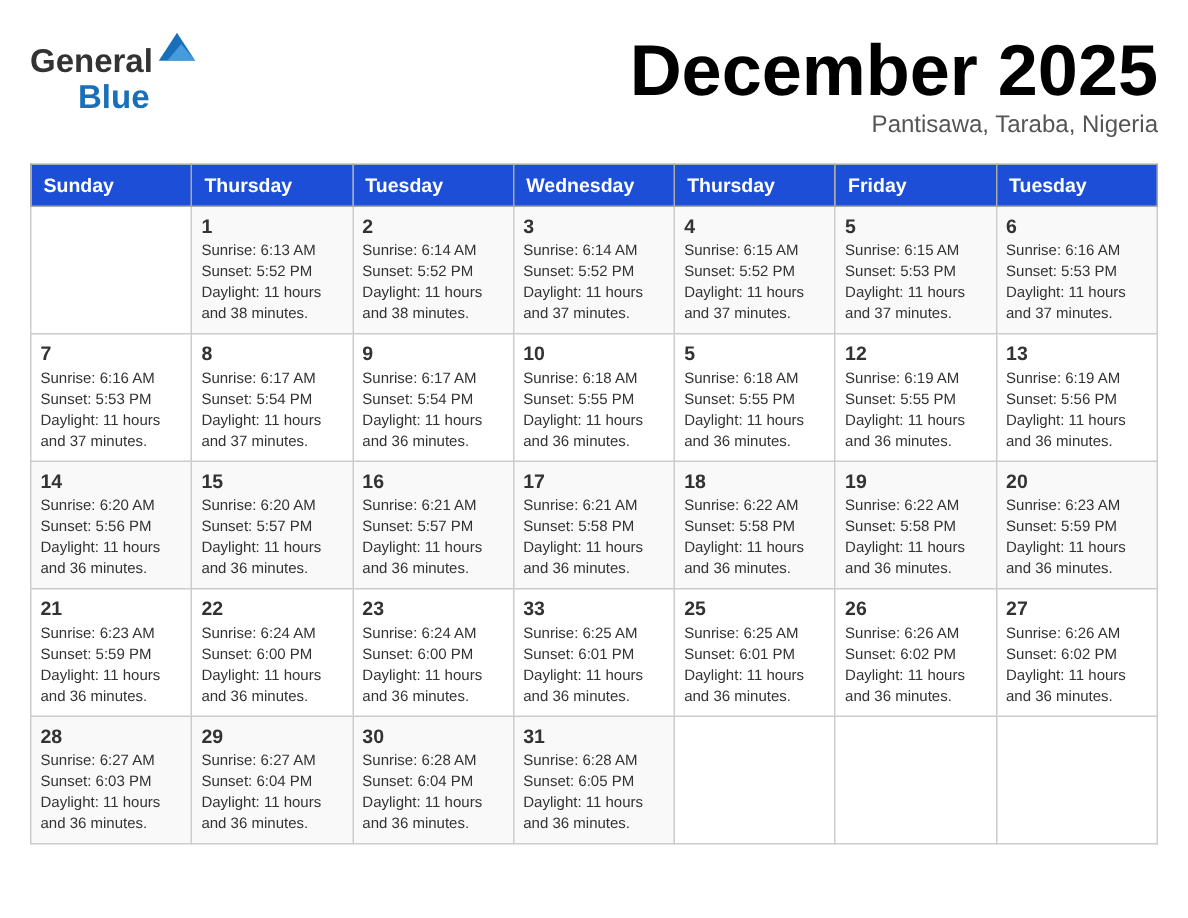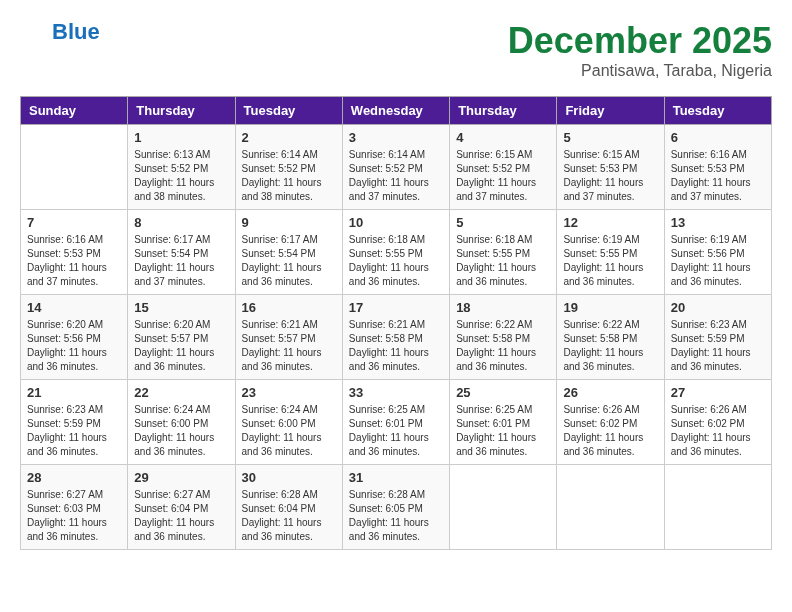--- a/index.html
+++ b/index.html
@@ -29,35 +29,35 @@
     .logo-blue { color: #1a6fba; margin-left: 32px; }
     .logo-icon {
       width: 28px;
       height: 28px;
       margin-left: 2px;
     }
     .title-area {
       text-align: right;
     }
     .month-title {
-      font-size: 36px;
-      font-weight: bold;
-      color: #15803d;
+      font-size: 48px;
+      font-weight: bold;
+      color: #000000;
     }
     .location {
       font-size: 16px;
       color: #555;
     }
     table {
       width: 100%;
       border-collapse: collapse;
       font-size: 11px;
     }
     thead tr th {
-      background-color: #4c1d95;
+      background-color: #1d4ed8;
       color: #fff;
       text-align: left;
       padding: 6px 8px;
       font-size: 13px;
       font-weight: bold;
       border: 1px solid #aaa;
     }
     tbody tr td {
       border: 1px solid #ccc;
       vertical-align: top;
@@ -87,20 +87,26 @@
     .empty-cell {
       background: #fff !important;
     }
   </style>
 </head>
 <body>
 
 <div class="header-area">
   <div class="logo">
     <div>
+      <div class="logo-text">
+        <span class="logo-general">General</span><svg class="logo-icon" viewBox="0 0 30 30" xmlns="http://www.w3.org/2000/svg">
+          <polygon points="15,2 28,22 2,22" fill="#1a6fba"></polygon>
+          <polygon points="18,10 28,22 8,22" fill="#5aaee8" opacity="0.7"></polygon>
+        </svg>
+      </div>
       <div class="logo-text">
         <span class="logo-blue">Blue</span>
       </div>
     </div>
   </div>
   <div class="title-area">
     <div class="month-title">December 2025</div>
     <div class="location">Pantisawa, Taraba, Nigeria</div>
   </div>
 </div>

